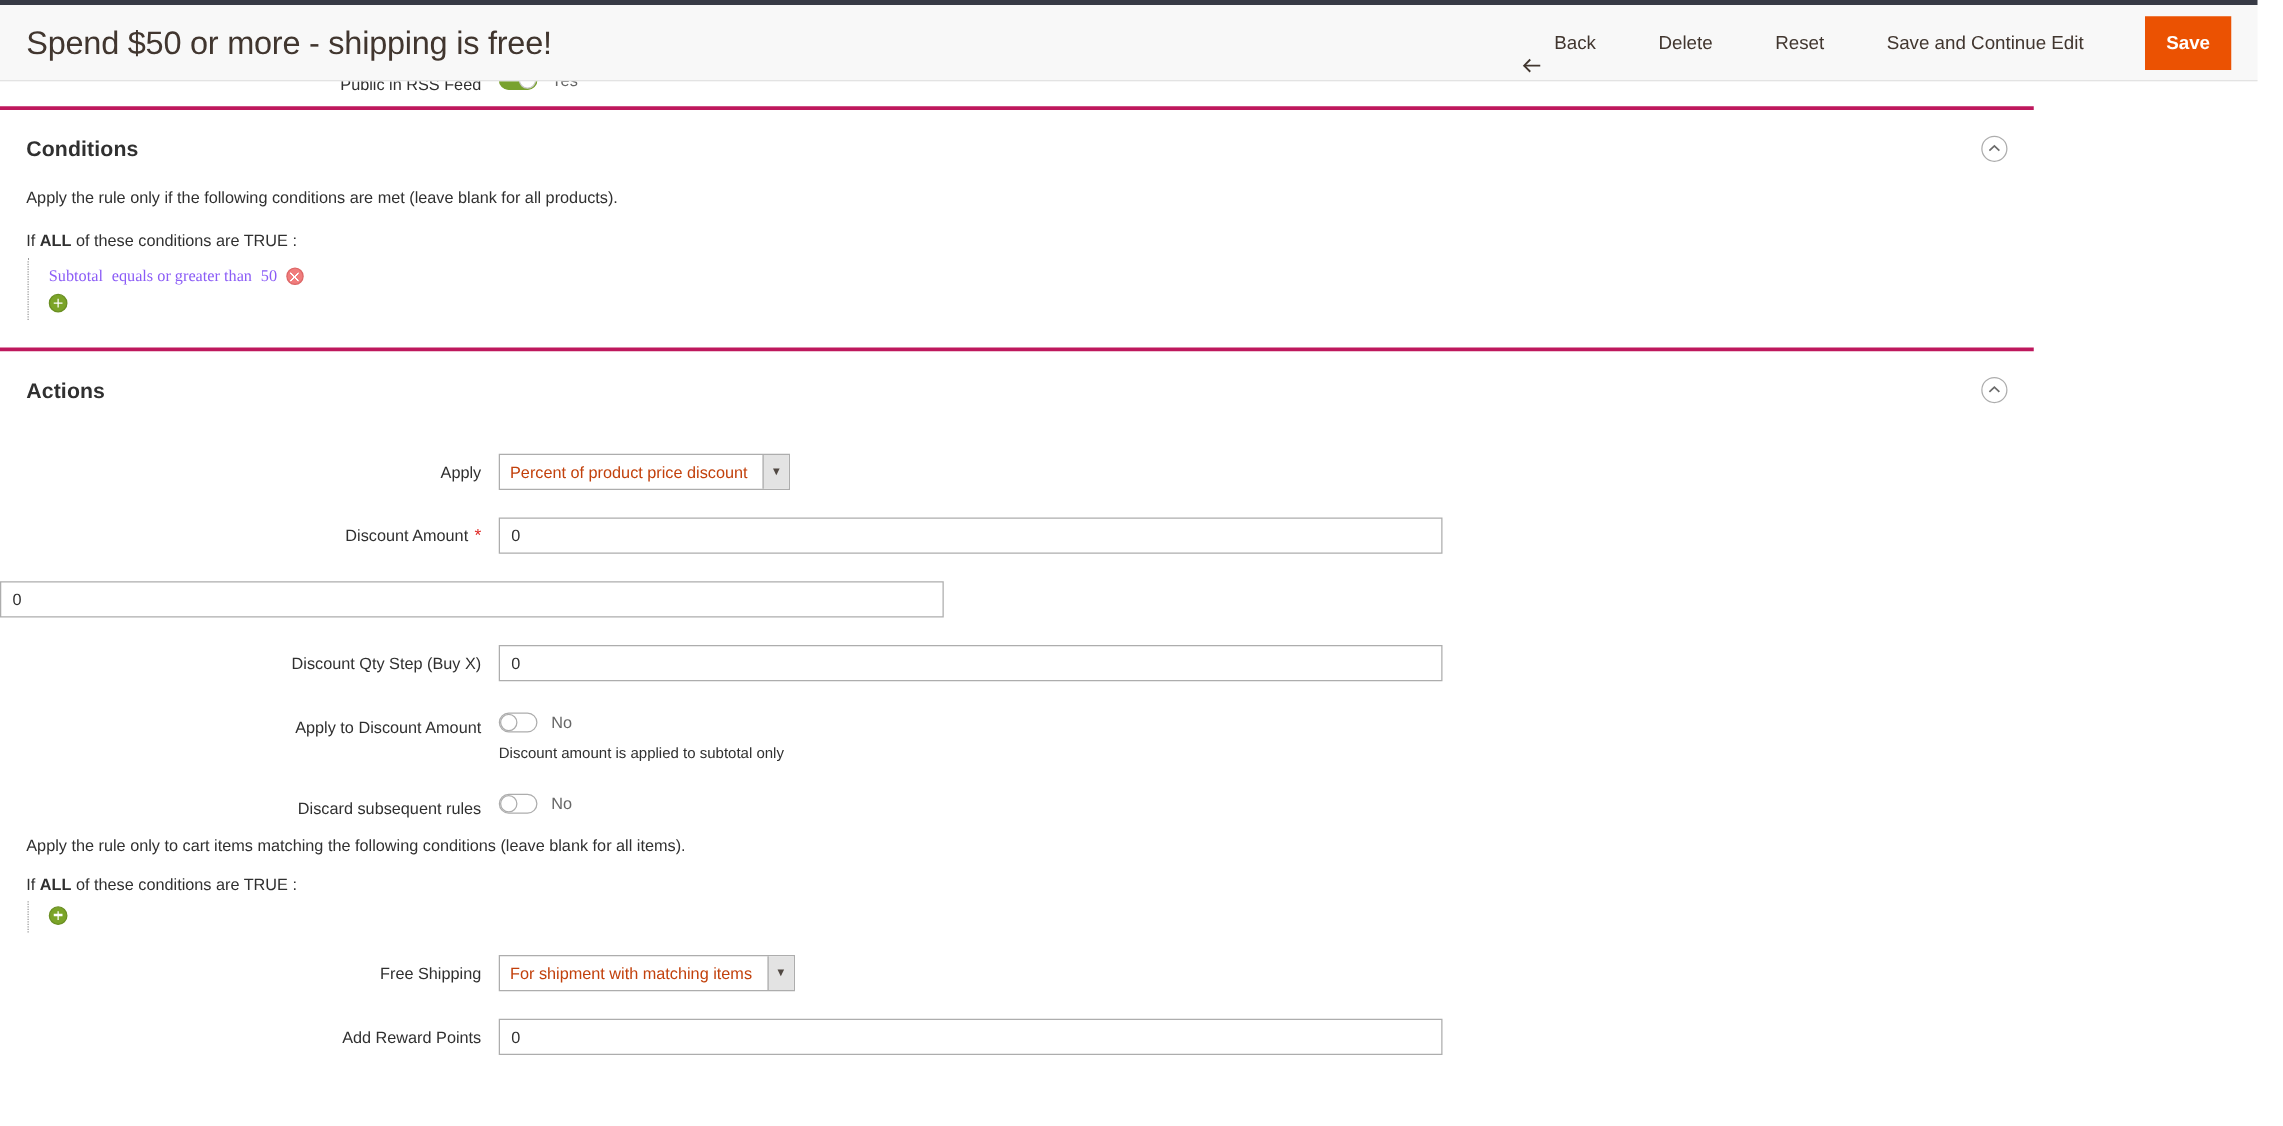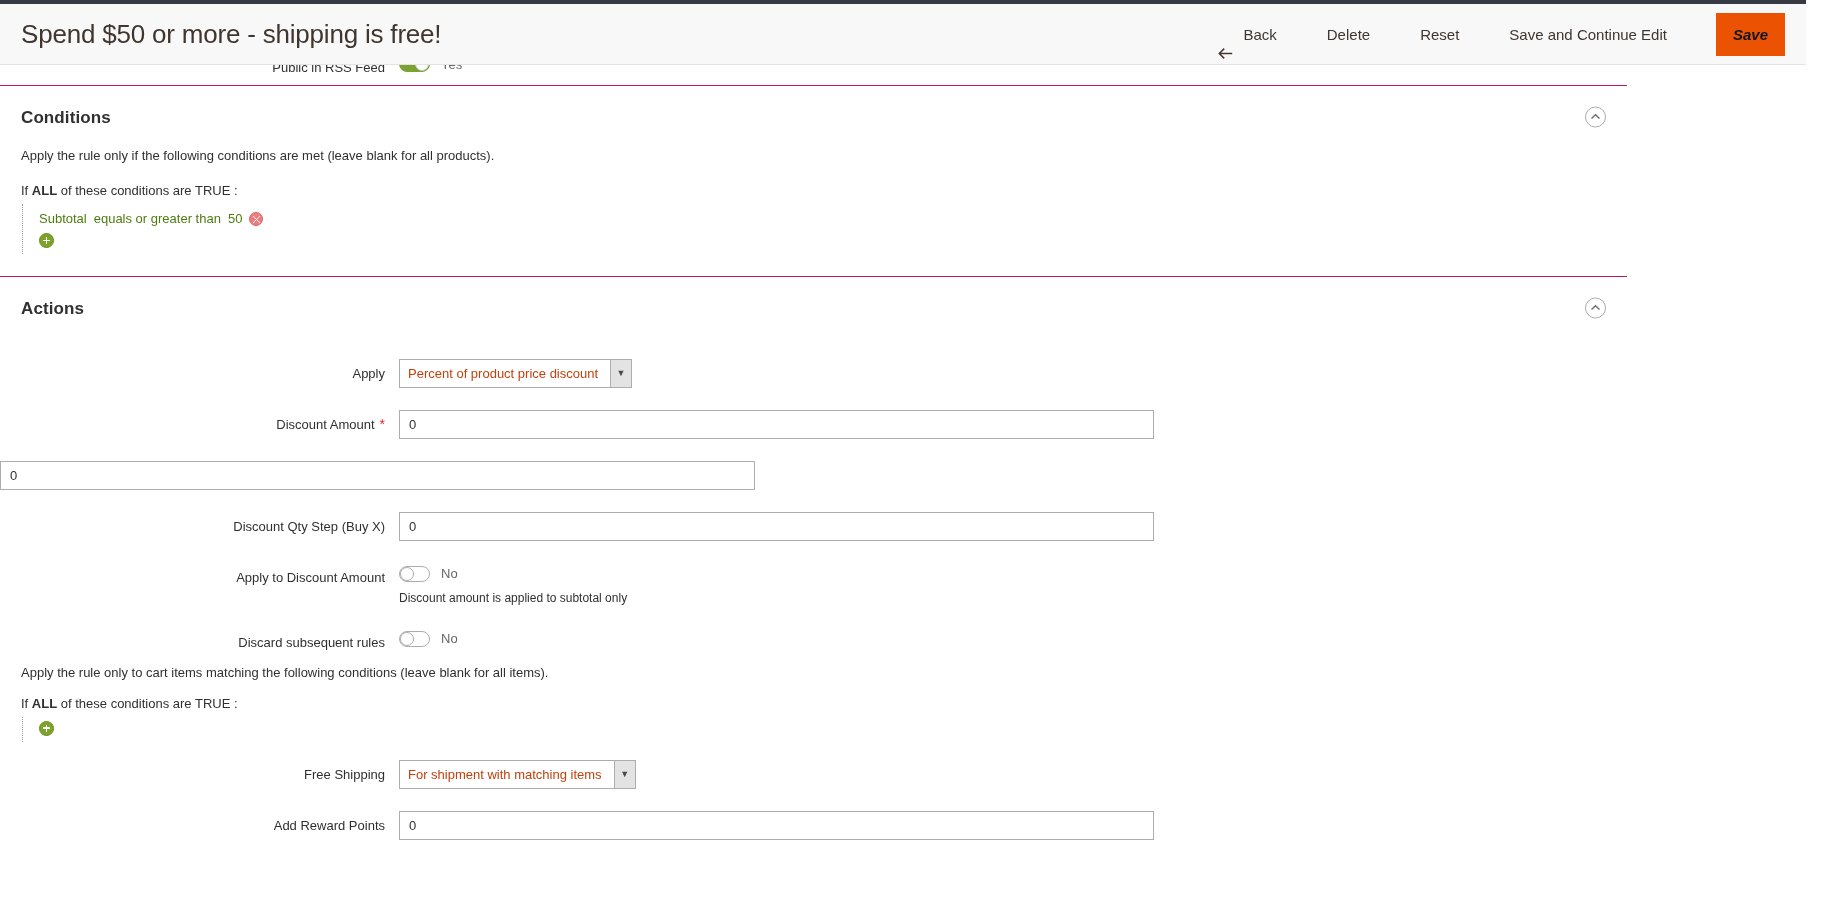--- a/index.html
+++ b/index.html
@@ -51,29 +51,28 @@
     padding: 0 19px;
     height: 61px;
     line-height: 61px;
     cursor: pointer;
     white-space: nowrap;
   }
   .hdr-btn.back { display: flex; align-items: center; gap: 9px; padding-left: 22px; }
   .back-arrow { display: inline-block; width: 17px; height: 17px; flex: none; }
   .hdr-btn.primary {
     background: #eb5202;
-    color: #0f172a;
+    color: #ffffff;
     font-weight: bold;
     font-size: 15px;
     padding: 0 17px;
     height: 43px;
     line-height: 43px;
     margin: 0 21px 0 18px;
     border-radius: 0;
-    font-style: italic;
   }
 
   
   .content {
     position: absolute;
     top: 65px; left: 0;
     width: 1627px;
     height: 836px;
     padding: 0;
   }
@@ -83,21 +82,21 @@
     position: absolute;
     top: -12px; left: 0;
     width: 1826px;
     height: 30px;
     overflow: hidden;
   }
   .cut-row .field-row { margin: 0; }
 
   
   .section {
-    border-top: 1px solid #be185d;
+    border-top: 3px solid #be185d;
     position: relative;
   }
   .section-head {
     position: relative;
     padding: 22px 0 20px 21px;
     display: flex;
     align-items: center;
   }
   .section-title {
     font-size: 17px;
@@ -149,21 +148,21 @@
   .cond-row {
     font-size: 13px;
     color: #303030;
     display: flex;
     align-items: center;
     gap: 7px;
     line-height: 22px;
     padding-bottom: 2px;
   }
   .cond-row .cond-part { cursor: pointer; }
-  .cond-row .cond-link { color: #4d7c0f; border-bottom: 1px dotted transparent; }
+  .cond-row .cond-link { color: #8b5cf6; border-bottom: 1px dotted transparent; font-family: Liberation Serif, serif; }
   .remove-dot {
     width: 14px; height: 14px;
     border-radius: 50%;
     background: #f07d7d;
     border: 1px solid #d66;
     display: inline-flex;
     align-items: center;
     justify-content: center;
     cursor: pointer;
     flex: none;

